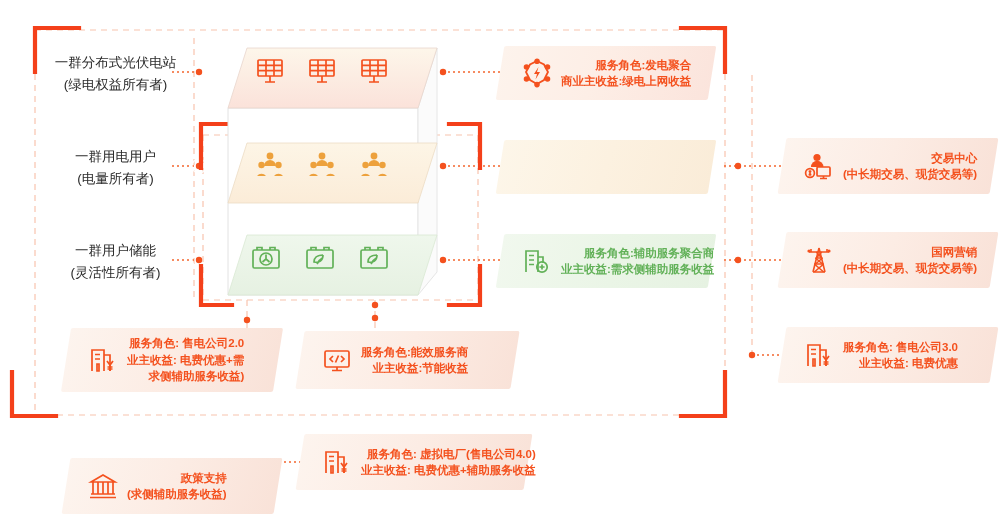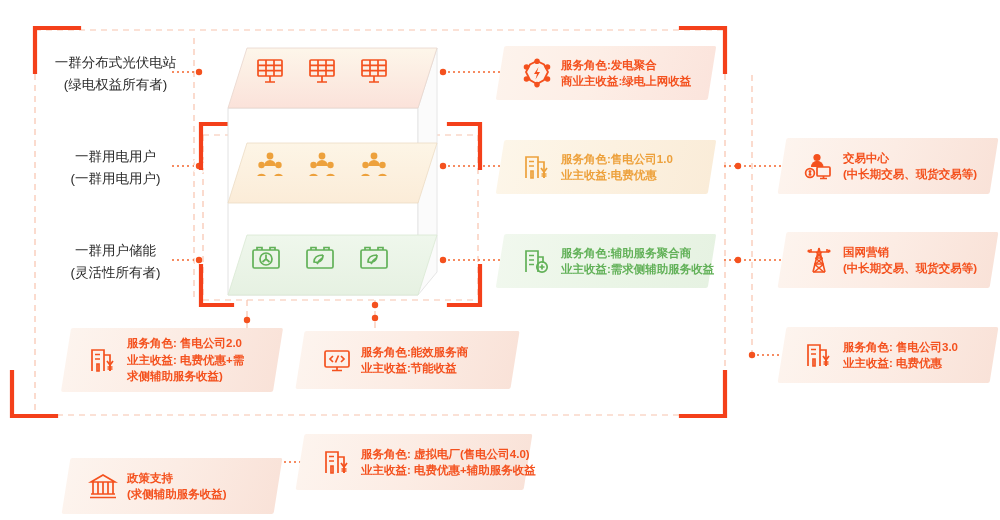--- a/index.html
+++ b/index.html
@@ -4,21 +4,21 @@
 <style>
   html,body{margin:0;padding:0;}
   body{
     width:1000px;height:520px;background:#ffffff;overflow:hidden;
     font-family:"Liberation Sans","DejaVu Sans",sans-serif;
     position:relative;
   }
   #stage{position:absolute;left:0;top:0;width:820px;height:520px;}
   svg.layer{position:absolute;left:0;top:0;width:1000px;height:520px;overflow:visible;}
   .lbl{position:absolute;color:#2b2b2b;font-size:13.5px;line-height:22px;text-align:center;white-space:nowrap;}
-  .card{position:absolute;display:flex;align-items:center;box-sizing:border-box;}
+  .card{position:absolute;display:flex;align-items:center;box-sizing:border-box;text-align:right;}
   .card .skew{position:absolute;left:0;top:0;width:100%;height:100%;
     transform:skewX(-9deg);border-radius:2px;}
   .card .inner{position:relative;display:flex;align-items:center;gap:9px;padding-left:22px;z-index:2;}
   .card .txt{font-size:11.5px;line-height:16.5px;white-space:nowrap;font-weight:bold;}
   .ico{width:30px;height:30px;flex:0 0 30px;display:block;}
   .ico svg{display:block;width:30px;height:30px;}
   .c-red .txt{color:#f4511e;}
   .c-red .skew{background:linear-gradient(100deg,#fdf3ec 0%,#fdeee6 45%,#fbe4dc 100%);}
   .c-orange .txt{color:#eda13c;}
   .c-orange .skew{background:linear-gradient(100deg,#fdf6e9 0%,#fcf1e0 50%,#faecd8 100%);}
@@ -206,21 +206,21 @@
       </g>
     </g>
   </svg>
 
   <div class="lbl" style="left:38px;top:52px;width:155px;">
     <div>一群分布式光伏电站</div>
     <div>(绿电权益所有者)</div>
   </div>
   <div class="lbl" style="left:38px;top:146px;width:155px;">
     <div>一群用电用户</div>
-    <div>(一群用电用户)</div>
+    <div>(电量所有者)</div>
   </div>
   <div class="lbl" style="left:38px;top:240px;width:155px;">
     <div>一群用户储能</div>
     <div>(灵活性所有者)</div>
   </div>
 
   <div class="card c-red" style="left:500px;top:46px;width:212px;height:54px;">
     <div class="skew"></div>
     <div class="inner">
       <span class="ico">
@@ -239,36 +239,20 @@
       </span>
       <span class="titlerow">
         <span class="txt">服务角色:发电聚合</span>
         <span class="txt">商业主收益:绿电上网收益</span>
       </span>
     </div>
   </div>
 
   <div class="card c-orange" style="left:500px;top:140px;width:212px;height:54px;">
     <div class="skew"></div>
-    <div class="inner">
-      <span class="ico">
-        <svg viewBox="0 0 30 30">
-            <g stroke="#eda13c" stroke-width="1.7" fill="none">
-          <path d="M4,26 L4,5 L16,5 L16,26"></path>
-          <path d="M16,10 L22,10 L22,26"></path>
-          <path d="M7,9.5 L12,9.5 M7,14 L12,14 M9,19 L11,19 L11,26 L9,26 Z"></path>
-          <path d="M19,16 L22,20 L25,16 M22,20 L22,26 M19.5,22 L24.5,22 M19.5,24 L24.5,24"></path>
-        </g>
-          </svg>
-      </span>
-      <span class="titlerow">
-        <span class="txt">服务角色:售电公司1.0</span>
-        <span class="txt">业主收益:电费优惠</span>
-      </span>
-    </div>
   </div>
 
   <div class="card c-green" style="left:500px;top:234px;width:212px;height:54px;">
     <div class="skew"></div>
     <div class="inner">
       <span class="ico">
         <svg viewBox="0 0 30 30">
             <g stroke="#62b158" stroke-width="1.7" fill="none">
           <path d="M4,26 L4,5 L16,5 L16,26"></path>
           <path d="M16,11 L21,11 L21,17"></path>

